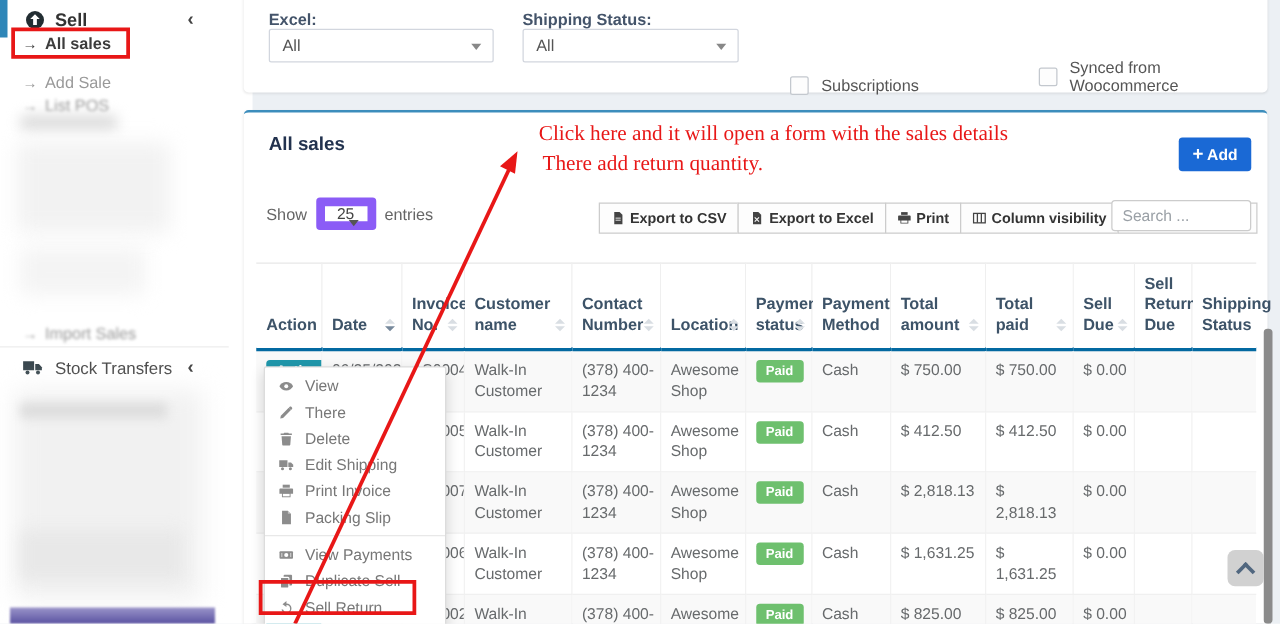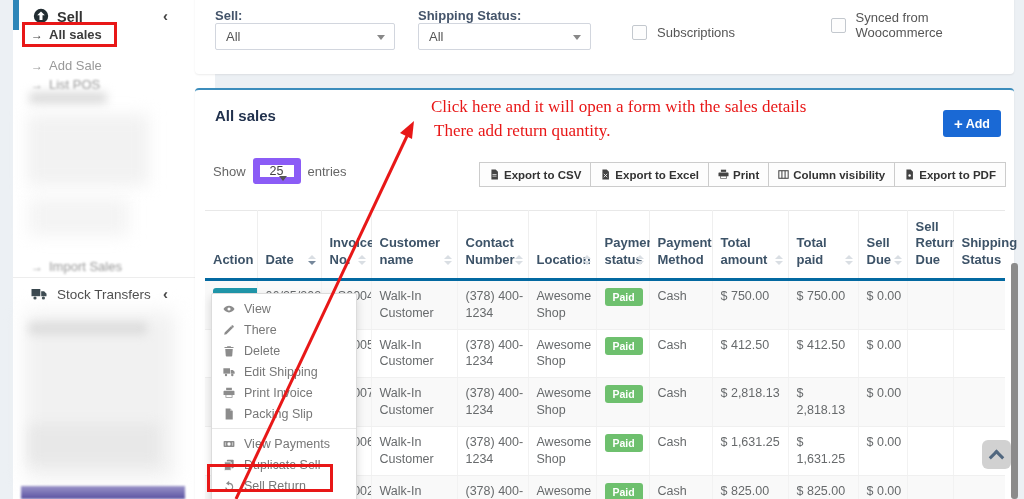--- a/index.html
+++ b/index.html
@@ -4,21 +4,21 @@
 <style>
   :root{
     --accent:#1a69d5; --teal:#2097ab; --green:#6ec06e;
     --pborder:#3c8dbc; --red:#e81717; --purple:#5b53a2;
   }
   *{box-sizing:border-box;margin:0;padding:0;}
   html,body{width:1024px;height:499px;overflow:hidden;}
   body{position:relative;background:#ecf0f4;font-family:"Liberation Sans",sans-serif;}
 
   
-  .sidebar{position:absolute;left:13px;top:0;width:202px;height:499px;background:#fff;}
+  .sidebar{position:absolute;left:0;top:0;width:202px;height:499px;background:#fff;}
   .blue-strip{position:absolute;left:0;top:0;width:6px;height:30px;background:#2e86b8;}
   .sb-header{position:absolute;left:0;top:0;width:183px;height:26px;}
   .sb-header .ico{position:absolute;left:20px;top:4px;color:#222d32;}
   .sb-header .ico svg{width:16px;height:16px;display:block;}
   .sb-title{position:absolute;left:44px;top:5px;font-size:14.5px;font-weight:bold;color:#333;}
   .sb-chev{position:absolute;left:150px;top:3px;font-size:15px;font-weight:bold;color:#444;cursor:pointer;}
   #sb-items .sb-item{position:absolute;left:18px;font-size:13px;color:#999;white-space:nowrap;cursor:pointer;}
   #sb-items .sb-item .arrow{margin-right:6px;font-size:12px;}
   #sb-items .sb-item.active{color:#3c3c3c;font-weight:bold;}
   #sb-items .sb-item.blurred{filter:blur(1.2px);}
@@ -35,21 +35,21 @@
     background:linear-gradient(#9a94c9,var(--purple));filter:blur(1px);}
 
   
   .filter-card{position:absolute;left:195px;top:-8px;width:819px;height:82px;background:#fff;
     border-radius:4px;box-shadow:0 1px 2px rgba(0,0,0,.08);}
   .flabel{position:absolute;font-size:13px;font-weight:bold;color:#44546a;}
   .select{position:absolute;height:27px;background:#fff;border:1px solid #d2d6de;border-radius:2px;
     font-size:13px;color:#555;display:flex;align-items:center;padding:0 10px;cursor:pointer;}
   .select .caret{position:absolute;right:9px;top:11px;width:0;height:0;
     border-left:4px solid transparent;border-right:4px solid transparent;border-top:5px solid #888;}
-  .check{position:absolute;display:flex;align-items:center;font-size:13px;color:#555;cursor:pointer;}
+  .check{position:absolute;display:flex;align-items:center;font-size:13px;color:#555;cursor:pointer;margin-top:36px;}
   .check .box{width:15px;height:15px;border:1px solid #c3c8ce;background:#fdfdfd;border-radius:2px;margin-right:10px;}
 
   
   .main-card{position:absolute;left:195px;top:88px;width:819px;height:411px;background:#fff;
     border-top:2px solid var(--pborder);border-radius:4px 4px 0 0;box-shadow:0 1px 2px rgba(0,0,0,.08);}
   .card-title{position:absolute;left:20px;top:17px;font-size:15px;font-weight:bold;color:#22324e;}
   .add-btn{position:absolute;right:13px;top:20px;height:27px;padding:0 11px;background:var(--accent);
     border:none;border-radius:3px;color:#fff;font-size:12.5px;font-weight:bold;display:flex;align-items:center;gap:3px;
     font-family:"Liberation Sans",sans-serif;cursor:pointer;}
   .add-btn .plus{font-size:15px;font-weight:bold;line-height:1;}
@@ -152,21 +152,21 @@
     <span class="stock-label">Stock Transfers</span>
     <span class="stock-chev">‹</span>
   </div>
   <div class="blob" style="left:12px;top:312px;width:150px;height:168px;background:#f1f1f1;filter:blur(10px);"></div>
   <div class="blob" style="left:16px;top:322px;width:118px;height:13px;background:#dedede;filter:blur(4px);"></div>
   <div class="blob" style="left:16px;top:424px;width:130px;height:40px;background:#e8e8e8;filter:blur(6px);"></div>
   <div class="purple-bar"></div>
 </aside>
 
 <section class="filter-card">
-  <label class="flabel" style="left:20px;top:16px;">Sell:</label>
+  <label class="flabel" style="left:20px;top:16px;">Excel:</label>
   <div class="select" style="left:20px;top:31px;width:180px;">
     <span>All</span>
     <i class="caret"></i>
   </div>
   <label class="flabel" style="left:223px;top:16px;">Shipping Status:</label>
   <div class="select" style="left:223px;top:31px;width:173px;">
     <span>All</span>
     <i class="caret"></i>
   </div>
   <label class="check" style="left:437px;top:33px;">
@@ -237,20 +237,21 @@
         <span class="ico">
           <svg viewBox="0 0 16 16" fill="currentColor">
             <path d="M3.5.8h6.2L13 4.1v11.1H3.5z"></path>
             <circle cx="8.2" cy="9.5" r="1.8" fill="#fff"></circle>
           </svg>
         </span>
         <span>Export to PDF</span>
       </button>
     </div>
 
+  <input class="search-input" type="text" placeholder="Search ..." style="">
 
   <table>
     <colgroup id="cols">
         <col style="width: 52px;">
         <col style="width: 64px;">
         <col style="width: 50px;">
         <col style="width: 86px;">
         <col style="width: 71px;">
         <col style="width: 68px;">
         <col style="width: 53px;">

